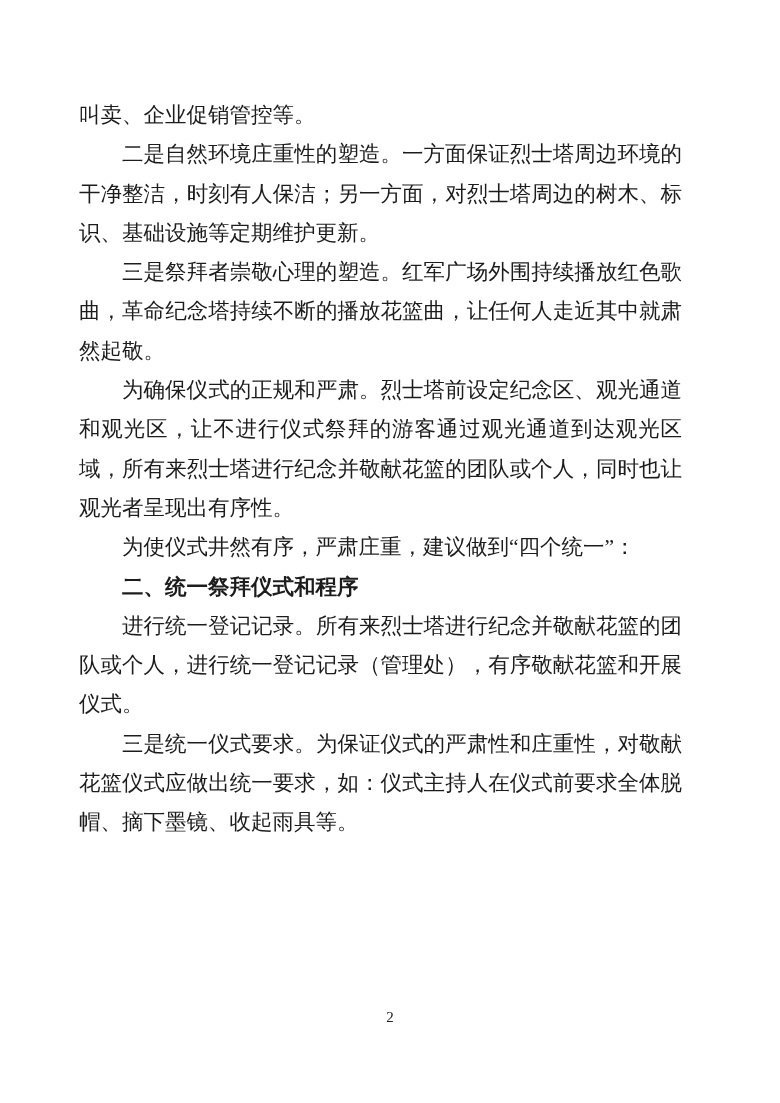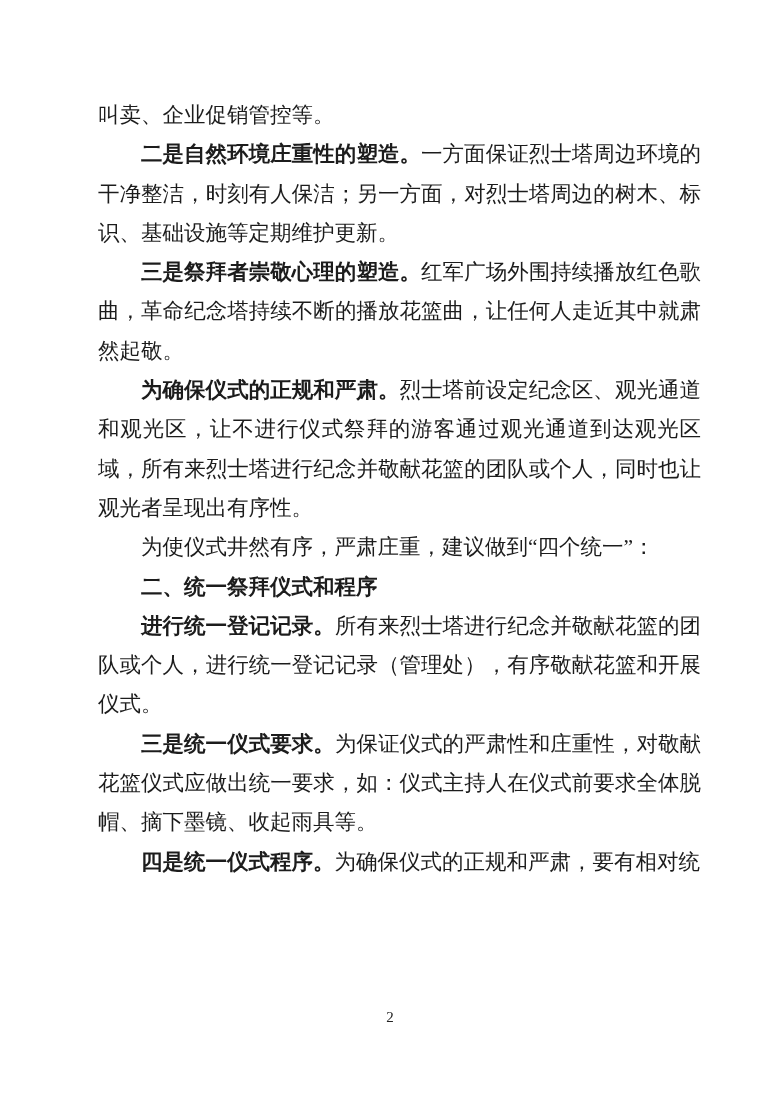--- a/index.html
+++ b/index.html
@@ -11,38 +11,38 @@
     position: relative;
     width: 780px;
     height: 1103px;
     background: #ffffff;
     overflow: hidden;
     font-family: "Liberation Serif", "DejaVu Serif", serif;
     color: #1c1c1c;
   }
   .content {
     position: absolute;
-    left: 98px;
+    left: 79px;
     top: 96px;
     width: 603px;
     font-size: 21.5px;
     line-height: 39.3px;
     text-align: justify;
     text-justify: inter-character;
   }
   .para {
     margin: 0;
     padding: 0;
     text-indent: 2em;
   }
   .para.no-indent {
     text-indent: 0;
   }
   .lead {
-    font-weight: 700;
+    font-weight: 400;
   }
   .heading {
     font-weight: 700;
   }
   .footer {
     position: absolute;
     top: 1006px;
     left: 0;
     width: 780px;
     text-align: center;
@@ -68,19 +68,18 @@
 
     <p class="para"><span>为使仪式井然有序，严肃庄重，建议做到“四个统一”：</span></p>
 
     <p class="para heading"><span>二、统一祭拜仪式和程序</span></p>
 
     <p class="para"><span class="lead">进行统一登记记录。</span><span>所有来烈士塔进行纪念并敬献花篮的团队或个人，进行统一登记记录（管理处），有序敬献花篮和开展仪式。</span></p>
 
 
     <p class="para"><span class="lead">三是统一仪式要求。</span><span>为保证仪式的严肃性和庄重性，对敬献花篮仪式应做出统一要求，如：仪式主持人在仪式前要求全体脱帽、摘下墨镜、收起雨具等。</span></p>
 
-    <p class="para"><span class="lead">四是统一仪式程序。</span><span>为确保仪式的正规和严肃，要有相对统</span></p>
 
   </div>
 
   <div class="footer">2</div>
 
 </div>
 
 </body></html>

